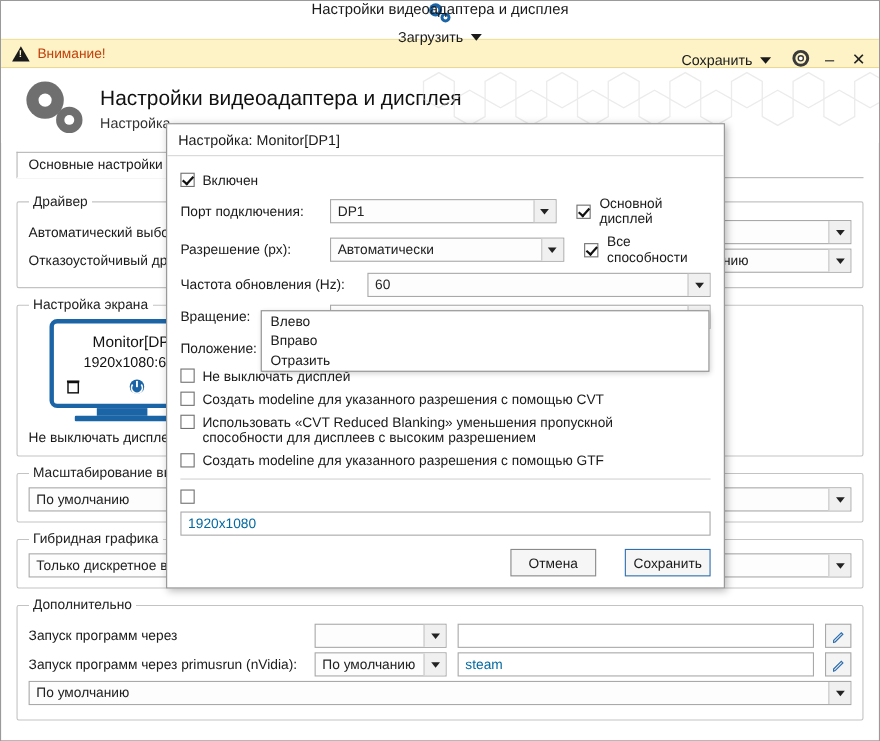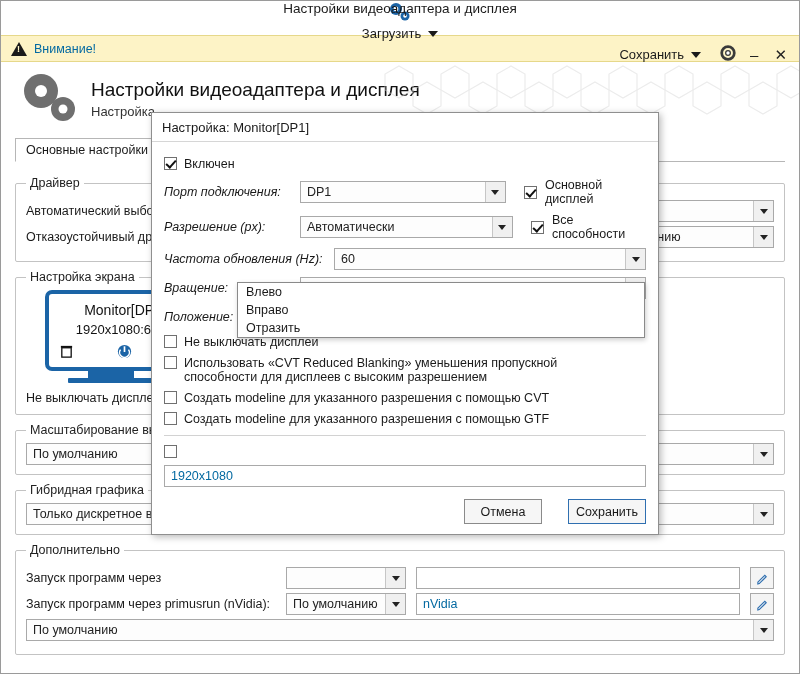--- a/index.html
+++ b/index.html
@@ -78,21 +78,21 @@
   .warnbar {
     height: 25px;
     background: #fdf3c6;
     border-top: 1px solid #e6d88a;
     border-bottom: 1px solid #e6d88a;
     display: flex;
     align-items: center;
     gap: 7px;
     padding-left: 10px;
     font-size: 12.5px;
-    color: #0369a1;
+    color: #c2410c;
   }
   .warn-tri {
     width: 0; height: 0;
     border-left: 8px solid transparent;
     border-right: 8px solid transparent;
     border-bottom: 14px solid #1a1a1a;
     position: relative;
   }
   .warn-tri::after {
     content: "!";
@@ -275,21 +275,20 @@
   .mrow {
     display: flex;
     align-items: center;
     gap: 8px;
     margin-bottom: 7px;
   }
   .mlbl {
     font-size: 12.5px;
     width: 128px;
     flex: none;
-    font-style: italic;
   }
   .chk {
     width: 13px; height: 13px;
     border: 1px solid #707070;
     background: #fff;
     display: inline-block;
     position: relative;
     flex: none;
     box-sizing: border-box;
   }
@@ -533,21 +532,21 @@
 
       <div class="row">
         <span class="lbl" style="width:250px;">Запуск программ через primusrun (nVidia):</span>
         <div class="combo" style="width:120px;">
           <span>По умолчанию</span>
           <span class="arrowbox">
               <i class="dn"></i>
             </span>
         </div>
         <div class="txtinput" style="flex:1;">
-          <span>nVidia</span>
+          <span>steam</span>
         </div>
         <div class="iconbtn">
           <svg width="13" height="13" viewBox="0 0 14 14">
               <path d="M2 11 L9.5 3.5 L11 5 L3.5 12.5 L2 13 Z" fill="none" stroke="#2f6fb0" stroke-width="1.2"></path>
             </svg>
         </div>
       </div>
 
       <div class="row">
         <div class="combo" style="flex:1;">
@@ -623,26 +622,26 @@
         </div>
       </div>
 
       <div class="chkrow">
         <span class="chk"></span>
         <span>Не выключать дисплей</span>
       </div>
 
       <div class="chkrow">
         <span class="chk"></span>
-        <span style="max-width:450px;">Использовать «CVT Reduced Blanking» уменьшения пропускной способности для дисплеев с высоким разрешением</span>
+        <span>Создать modeline для указанного разрешения с помощью CVT</span>
       </div>
 
       <div class="chkrow">
         <span class="chk"></span>
-        <span>Создать modeline для указанного разрешения с помощью CVT</span>
+        <span style="max-width:450px;">Использовать «CVT Reduced Blanking» уменьшения пропускной способности для дисплеев с высоким разрешением</span>
       </div>
 
       <div class="chkrow">
         <span class="chk"></span>
         <span>Создать modeline для указанного разрешения с помощью GTF</span>
       </div>
 
       <div class="sep"></div>
 
       <div class="chkrow">

